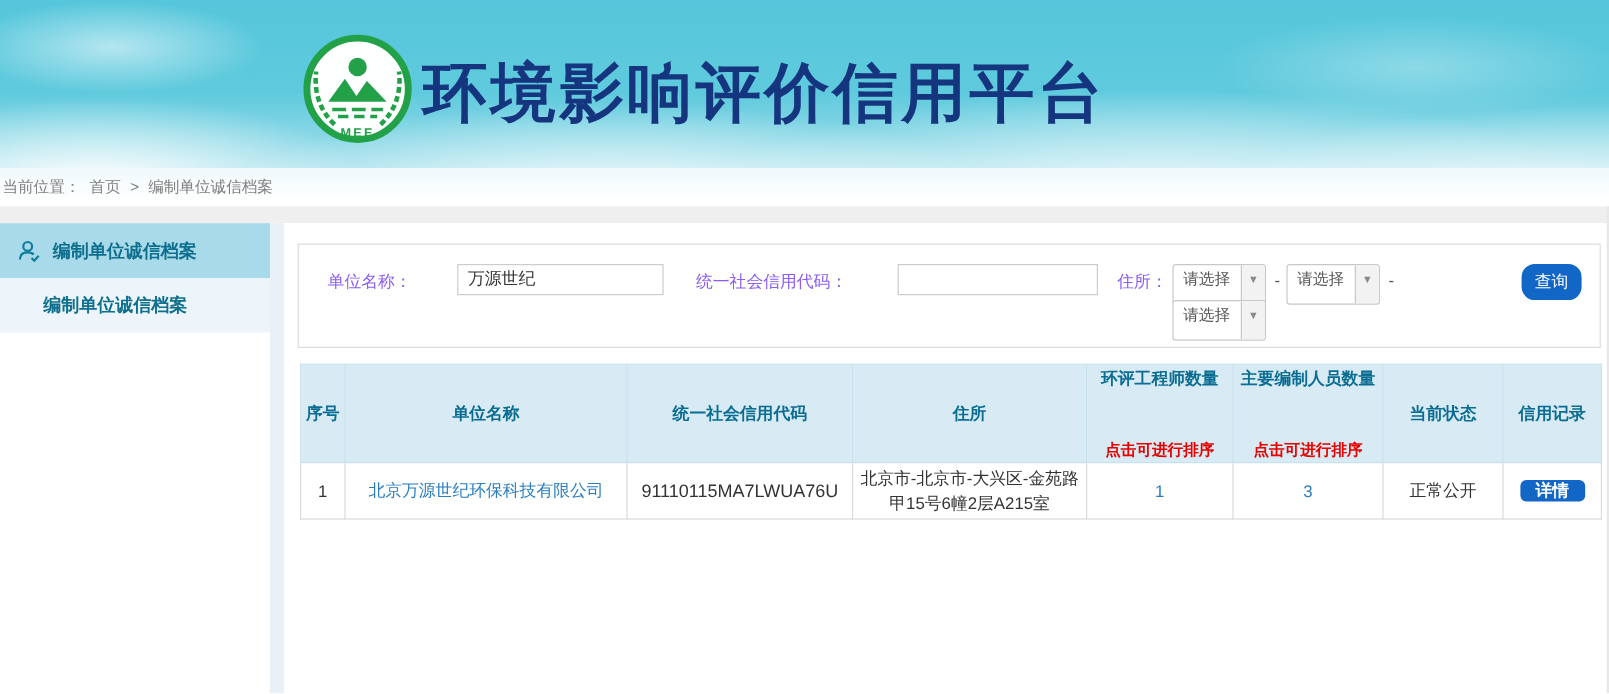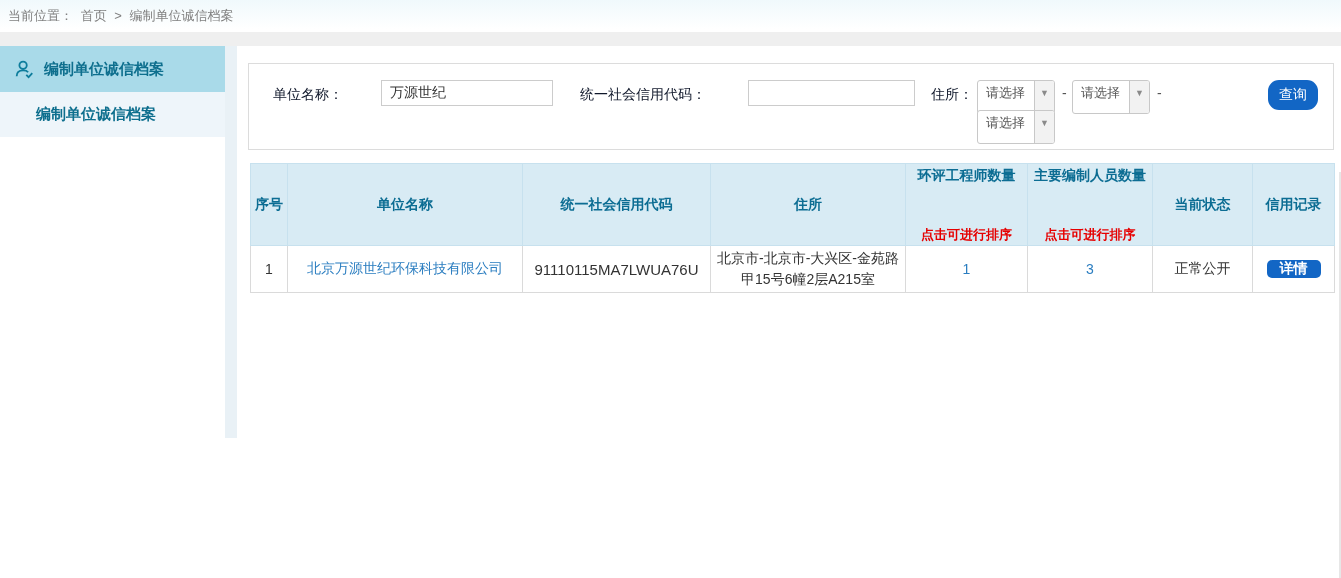--- a/index.html
+++ b/index.html
@@ -20,21 +20,21 @@
   }
   .logo { position:absolute; left:250px; top:26px; width:96px; height:96px; }
   .site-title {
     position:absolute; left:352px; top:42px;
     font-size:54px; font-weight:bold; color:#15357e; letter-spacing:3px;
     font-family:"DejaVu Sans", sans-serif; white-space:nowrap;
   }
 
   
   .crumb {
-    height:32px; line-height:32px; padding-left:8px;
+    height:32px; line-height:32px; padding-left:2px;
     background:linear-gradient(180deg,#f0f9fc 0%,#ffffff 90%);
     font-size:13px; color:#808080; white-space:nowrap;
   }
   .crumb span { margin-right:4px; }
   .crumb .link { cursor:pointer; }
 
   .strip { height:14px; background:#efefef; }
 
   
   .content { display:flex; height:392px; }
@@ -48,21 +48,21 @@
   .side-item.sub { background:#eef5fa; padding-left:36px; height:45px; }
   .side-divider { width:12px; background:#e9f1f6; flex:none; }
   .main { position:relative; flex:1; background:#fff; }
   .right-edge { position:absolute; right:0; top:172px; bottom:0; width:2px; background:#e7e7e7; }
 
   
   .search-panel {
     position:absolute; left:11px; top:17px; width:1086px; height:87px;
     border:1px solid #dcdcdc; background:#fff;
   }
-  .search-panel .lbl { position:absolute; font-size:14px; color:#0f172a; white-space:nowrap; }
+  .search-panel .lbl { position:absolute; font-size:14px; color:#8b5cf6; white-space:nowrap; }
   .txt-input {
     position:absolute; height:26px; border:1px solid #ccc; font-size:14px;
     color:#333; padding:0 8px; outline:none; font-family:"Liberation Sans", sans-serif;margin-left:37px;
   }
   .combo {
     position:absolute; width:78px; height:34px; border:1px solid #c8c8c8; border-radius:3px;
     background:#fff; display:flex; overflow:hidden; cursor:pointer;
   }
   .combo-text { flex:1; font-size:13px; color:#555; line-height:24px; padding-left:8px; }
   .combo-arrow {
@@ -93,20 +93,33 @@
     display:inline-block; background:#1266c5; color:#fff; font-size:14px; font-weight:bold;
     padding:0 13px; border-radius:5px; border:none; cursor:pointer;
     font-family:"Liberation Sans", sans-serif;
   }
 </style>
 </head>
 <body>
 
 <div class="page">
 
+  <div class="sky">
+    <svg class="logo" viewBox="0 0 100 100">
+      <circle cx="50" cy="50" r="44" fill="#feffff" stroke="#23a148" stroke-width="6"></circle>
+      <path d="M30,81 Q11,63 14,35" fill="none" stroke="#23a148" stroke-width="4" stroke-dasharray="5 3"></path>
+      <path d="M70,81 Q89,63 86,35" fill="none" stroke="#23a148" stroke-width="4" stroke-dasharray="5 3"></path>
+      <circle cx="50" cy="31" r="8" fill="#23a148"></circle>
+      <path d="M23,62 L39,40 L49,55 L58,42 L77,62 Z" fill="#23a148" stroke="#fff" stroke-width="1.5"></path>
+      <path d="M28,68 H72" stroke="#23a148" stroke-width="3" stroke-dasharray="12 5"></path>
+      <path d="M33,74 H67" stroke="#23a148" stroke-width="3" stroke-dasharray="9 5"></path>
+      <text x="50" y="92" text-anchor="middle" font-size="11" font-weight="bold" fill="#23a148" letter-spacing="2">MEE</text>
+    </svg>
+    <div class="site-title">环境影响评价信用平台</div>
+  </div>
 
   <div class="crumb">
     <span>当前位置：</span>
     <span class="link">首页</span>
     <span>&gt;</span>
     <span>编制单位诚信档案</span>
   </div>
 
   <div class="strip"></div>
 

